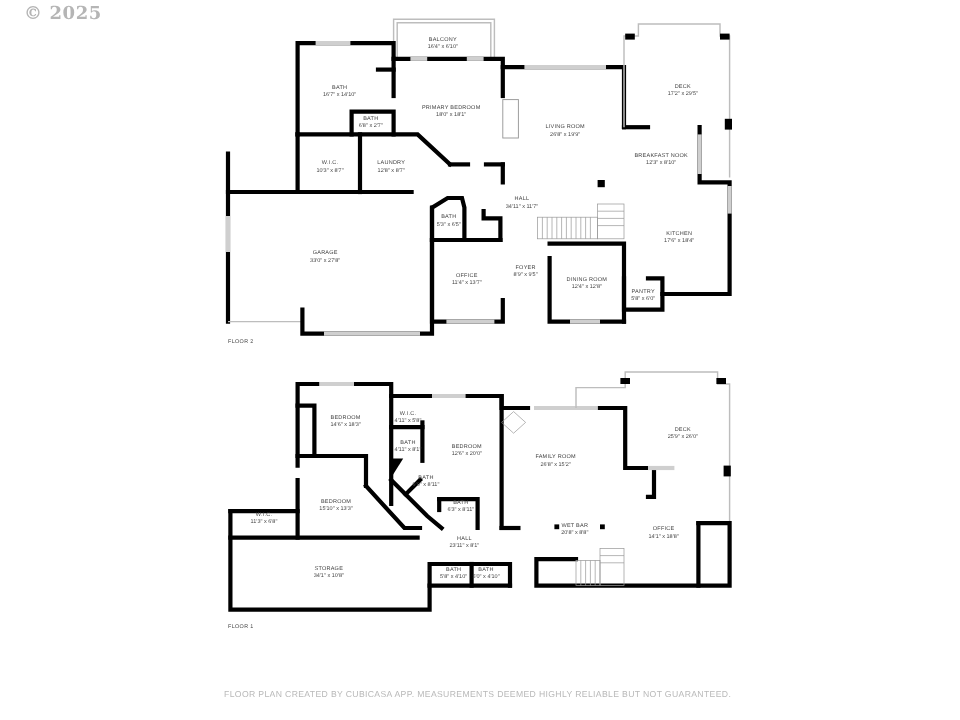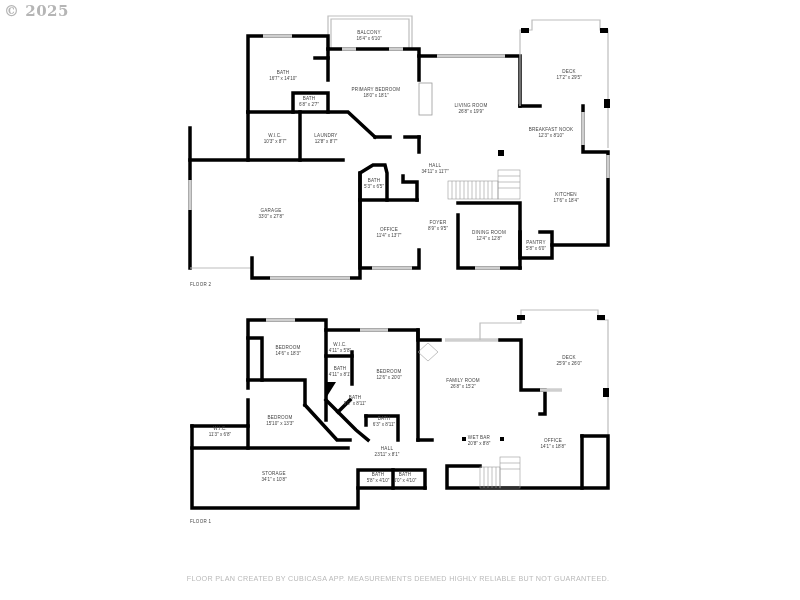--- a/index.html
+++ b/index.html
@@ -1,18 +1,18 @@
 <!DOCTYPE html>
 <html><head>
 <meta charset="utf-8">
 <style>
   html, body { margin:0; padding:0; background:#ffffff; }
   body { width:800px; height:600px; position:relative; overflow:hidden;
          font-family:"Liberation Sans", sans-serif; }
-  .copyright { position:absolute; left:4px; top:2px; font-size:15px; color:#b5b5b5;
+  .copyright { position:absolute; left:20px; top:2px; font-size:15px; color:#b5b5b5;
                font-family:"DejaVu Serif", serif; font-weight:bold; letter-spacing:0.5px; }
   svg.plan { position:absolute; left:0; top:0; }
   .wall { stroke:#000; stroke-width:3.5; fill:none; stroke-linecap:square; }
   .thin { stroke:#bdbdbd; stroke-width:1.2; fill:none; }
   .win { stroke:#cfcfcf; stroke-width:3.5; fill:none; }
   .label { position:absolute; transform:translate(-50%,-50%); text-align:center;
            color:#444; font-size:4.6px; line-height:6px; white-space:nowrap; }
   .label .n { text-transform:uppercase; letter-spacing:0.2px; }
   .floor-label { position:absolute; font-size:4.5px; color:#444; letter-spacing:0.3px; }
   .footer { position:absolute; left:0; width:796px; top:574px; text-align:center;

